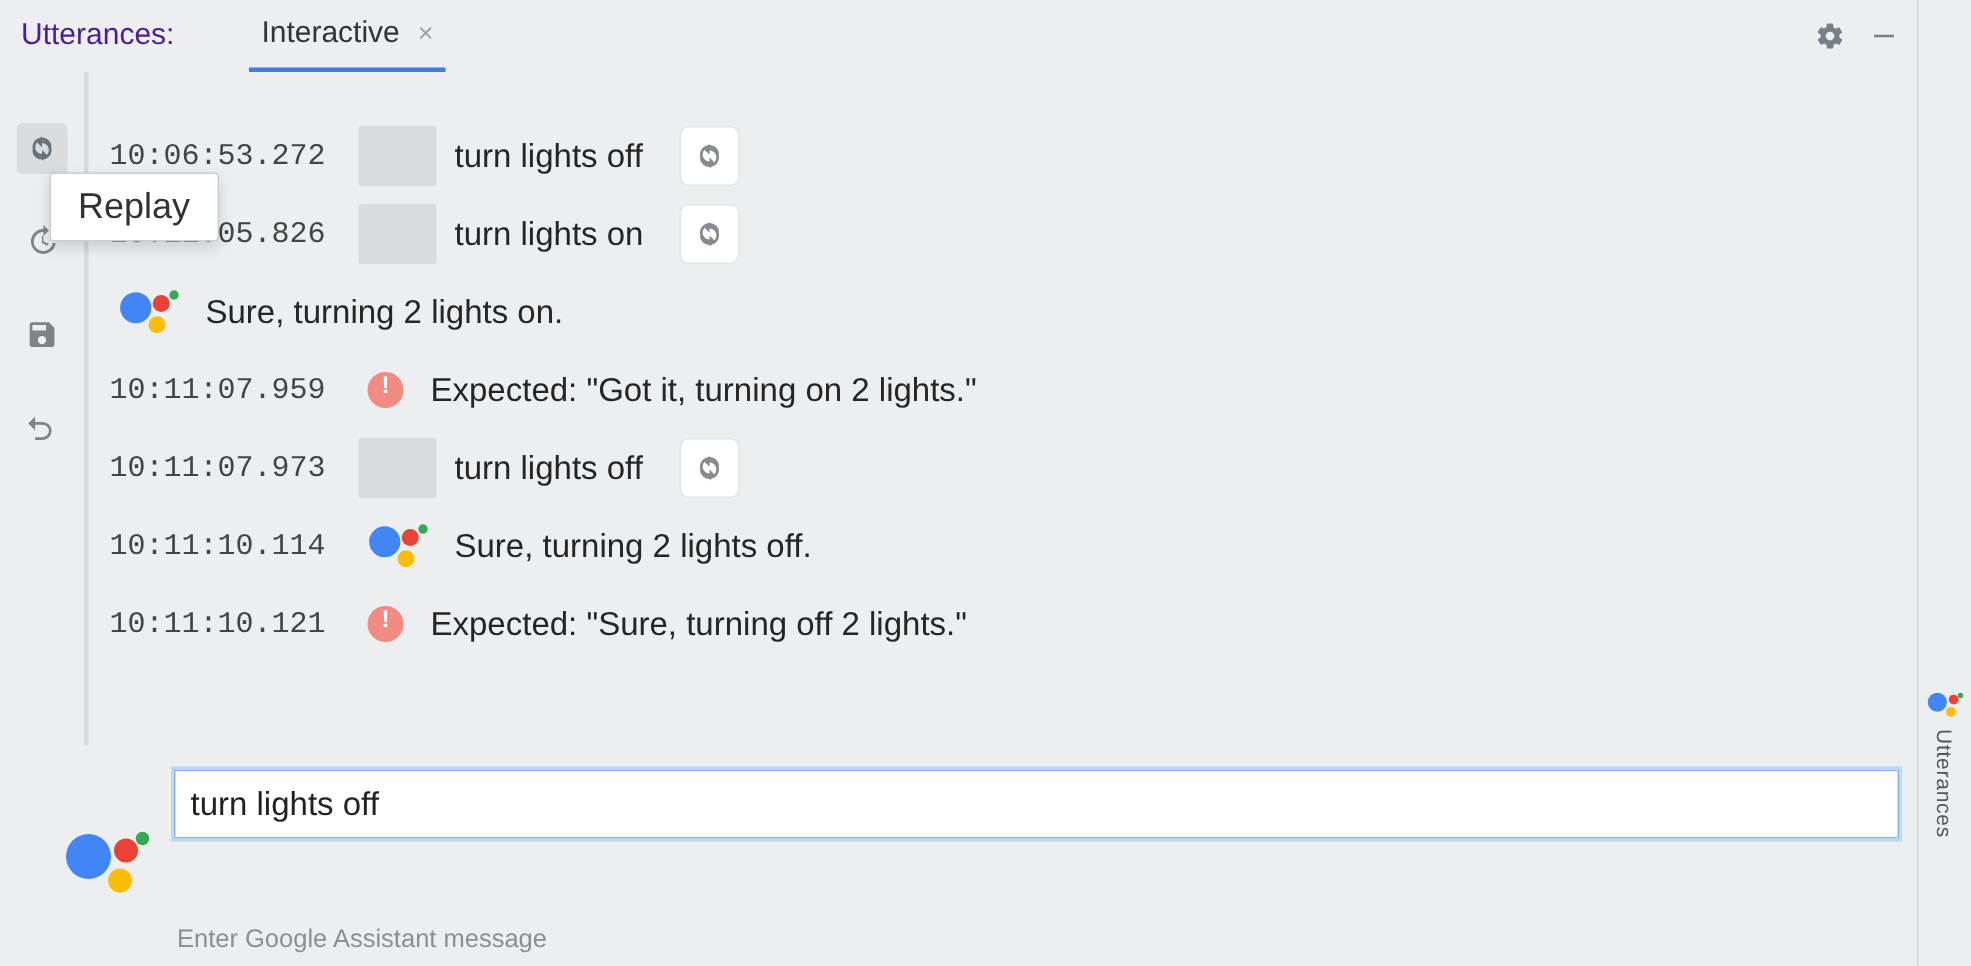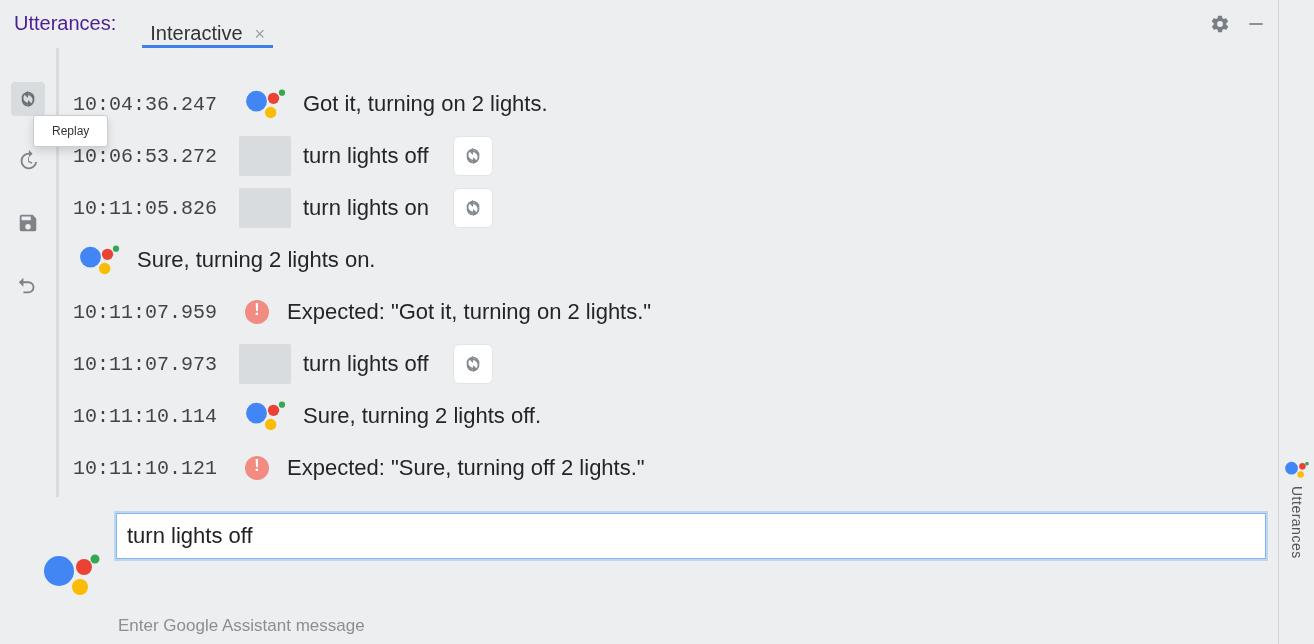--- a/index.html
+++ b/index.html
@@ -5,33 +5,33 @@
   * { box-sizing: border-box; margin: 0; padding: 0; }
   html, body { width: 1314px; height: 644px; overflow: hidden; font-family: "Helvetica Neue", Arial, sans-serif; background: #eceef0; }
   .root { display: flex; width: 100%; height: 100%; }
   .main { flex: 1 1 auto; display: flex; flex-direction: column; background: #eceef0; height: 100%; }
   
   .right-rail { width: 36px; background: #eceef0; border-left: 1px solid #d2d5d8; display: flex; flex-direction: column; align-items: center; padding-top: 460px; }
   .right-rail .tab-handle { writing-mode: vertical-rl; font-size: 14px; color: #555; cursor: pointer; letter-spacing: 0.5px; }
   
   .tabbar { height: 48px; display: flex; align-items: center; background: #eceef0; border-bottom: 1px solid #f0f0f0; padding: 0 8px 0 14px; }
   .tabbar .label { font-size: 20px; color: #4c1d95; padding: 0 26px 0 0; }
-  .tabbar .tab { font-size: 20px; color: #333; padding: 0 8px; position: relative; display: flex; align-items: flex-end; height: 48px; border-bottom: 3px solid #3d7fe6; }
+  .tabbar .tab { font-size: 20px; color: #333; padding: 0 8px; position: relative; display: flex; align-items: center; height: 48px; border-bottom: 3px solid #3d7fe6; margin-left: 24px; }
   .tabbar .tab .close-x { margin-left: 12px; color: #9aa0a6; font-size: 18px; }
   .tabbar .spacer { flex: 1; }
   .tabbar .icon-btn { width: 28px; height: 28px; display: flex; align-items: center; justify-content: center; margin-left: 8px; color: #7a7f85; cursor: pointer; }
   
   .body { flex: 1; display: flex; overflow: hidden; }
   .toolbar-col { width: 56px; display: flex; flex-direction: column; align-items: center; padding-top: 34px; gap: 28px; }
   .toolbar-col .tbtn { width: 34px; height: 34px; display: flex; align-items: center; justify-content: center; color: #7e8388; border-radius: 4px; cursor: pointer; }
   .toolbar-col .tbtn.sel { background: #d9dcde; color: #6b7075; }
   .toolbar-col svg { width: 22px; height: 22px; }
   .divider-v { width: 3px; background: #d8dadc; }
   .log { flex: 1; padding-top: 30px; position: relative; }
-  .tooltip { position: absolute; left: -26px; top: 67px; background: #fff; border: 1px solid #c9ced2; border-radius: 3px; box-shadow: 0 4px 10px rgba(0,0,0,.14); padding: 8px 18px; font-size: 12px; color: #333; z-index: 10; }
+  .tooltip { position: absolute; left: -26px; top: 67px; background: #fff; border: 1px solid #c9ced2; border-radius: 3px; box-shadow: 0 4px 10px rgba(0,0,0,.14); padding: 8px 18px; font-size: 24px; color: #333; z-index: 10; }
   .row { display: flex; align-items: center; padding: 6px 0 6px 14px; gap: 12px; }
   .ts { font-family: "Menlo", "Courier New", monospace; font-size: 20px; color: #444; width: 154px; flex: none; }
   .icon-cell { width: 52px; height: 40px; display: flex; align-items: center; justify-content: center; flex: none; }
   .icon-cell.user { background: #d9dcde; border-radius: 2px; }
   .msg { font-size: 22px; color: #252525; }
   .replay-chip { width: 40px; height: 40px; background: #fff; border: 1px solid #e2e5e8; border-radius: 6px; display: flex; align-items: center; justify-content: center; margin-left: 12px; color: #858a8f; cursor: pointer; flex: none; }
   .assistant-dot-wrap { width: 46px; height: 36px; position: relative; }
   .assistant-dot-wrap.big { width: 62px; height: 48px; }
   .err-icon { width: 24px; height: 24px; background: #f28b82; border-radius: 50%; position: relative; }
   .err-icon::before { content: "!"; position: absolute; left: 0; right: 0; text-align: center; color: #fff; font-weight: 700; font-size: 16px; top: 1px; }
@@ -93,32 +93,20 @@
           <svg viewBox="0 0 24 24" fill="currentColor">
               <path d="M12.5 8H7V4L2 9l5 5v-4h5.5a4.5 4.5 0 0 1 0 9H7v2h5.5a6.5 6.5 0 0 0 0-13Z"></path>
             </svg>
         </div>
       </div>
       <div class="divider-v"></div>
 
       <div class="log" id="log">
         <div class="tooltip">Replay</div>
 
-      <div class="row">
-            <div class="ts">10:04:36.247</div>
-            <div class="icon-cell">
-              <svg class="ga" viewBox="0 0 46 36" width="44" height="34">
-                <circle cx="14" cy="15" r="11" fill="#4285F4"></circle>
-                <circle cx="32" cy="12" r="6" fill="#EA4335"></circle>
-                <circle cx="29" cy="27" r="6" fill="#FBBC05"></circle>
-                <circle cx="41" cy="6" r="3.3" fill="#34A853"></circle>
-              </svg>
-            </div>
-            <div class="msg">Got it, turning on 2 lights.</div>
-          </div>
           <div class="row">
             <div class="ts">10:06:53.272</div>
             <div class="icon-cell user"></div>
             <div class="msg">turn lights off</div>
             <div class="replay-chip">
               <svg viewBox="0 0 24 24" width="22" height="22" fill="currentColor">
                 <path d="M12 6V3L8 7l4 4V8a5 5 0 1 1-5 5H5a7 7 0 1 0 7-7Z"></path>
                 <path d="M12 18v3l4-4-4-4v3a5 5 0 1 1 5-5h2a7 7 0 1 0-7 7Z"></path>
               </svg>
             </div>

